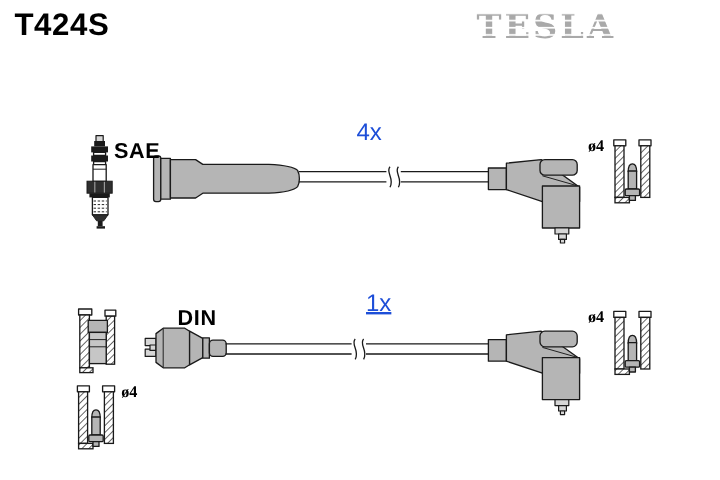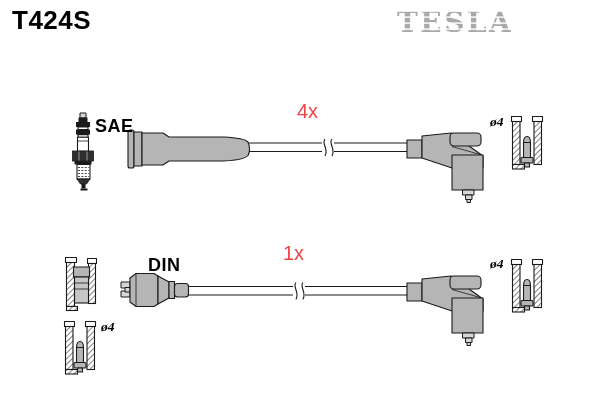--- a/index.html
+++ b/index.html
@@ -11,27 +11,27 @@
     position:absolute;left:12px;top:7px;font-size:26px;font-weight:bold;
     letter-spacing:0.5px;line-height:1;
   }
   .subtitle{
     position:absolute;left:13px;top:32px;font-size:10.5px;letter-spacing:0.3px;
     line-height:1;color:#111;
   }
   .logo-svg{position:absolute;left:396px;top:6px;}
   .diagram-canvas{position:absolute;left:0;top:0;}
   .lbl{position:absolute;line-height:1;white-space:nowrap;}
-  .lbl-qty{font-size:20px;color:#ef4444;}
+  .lbl-qty{font-size:20px;color:#1d4ed8;}
   .lbl-qty-top{left:297px;top:101px;}
-  .lbl-qty-bottom{left:283px;top:243px;}
+  .lbl-qty-bottom{left:305px;top:243px;text-decoration:underline;}
   .lbl-std{font-size:18px;font-weight:bold;letter-spacing:0.5px;}
   .lbl-sae{left:95px;top:117px;}
   .lbl-din{left:100px;top:256px;margin-left:48px;}
-  .lbl-dia{font-family:"Liberation Serif",serif;font-style:italic;font-weight:bold;font-size:13.5px;}
+  .lbl-dia{font-family:"Liberation Serif",serif;font-weight:bold;font-size:13.5px;}
   .lbl-dia-top-right{left:490px;top:115px;}
   .lbl-dia-bottom-left{left:101px;top:320px;}
   .lbl-dia-bottom-right{left:490px;top:257px;}
 
   
   .gray{fill:#b5b5b5;stroke:#1a1a1a;stroke-width:1.1;stroke-linejoin:round;}
   .lightgray{fill:#d6d6d6;stroke:#1a1a1a;stroke-width:1;stroke-linejoin:round;}
   .white{fill:#ffffff;stroke:#1a1a1a;stroke-width:1.1;stroke-linejoin:round;}
   .hatched{fill:url(#hatch);stroke:#1a1a1a;stroke-width:1.1;}
   .wline{fill:none;stroke:#1a1a1a;stroke-width:1.1;}

